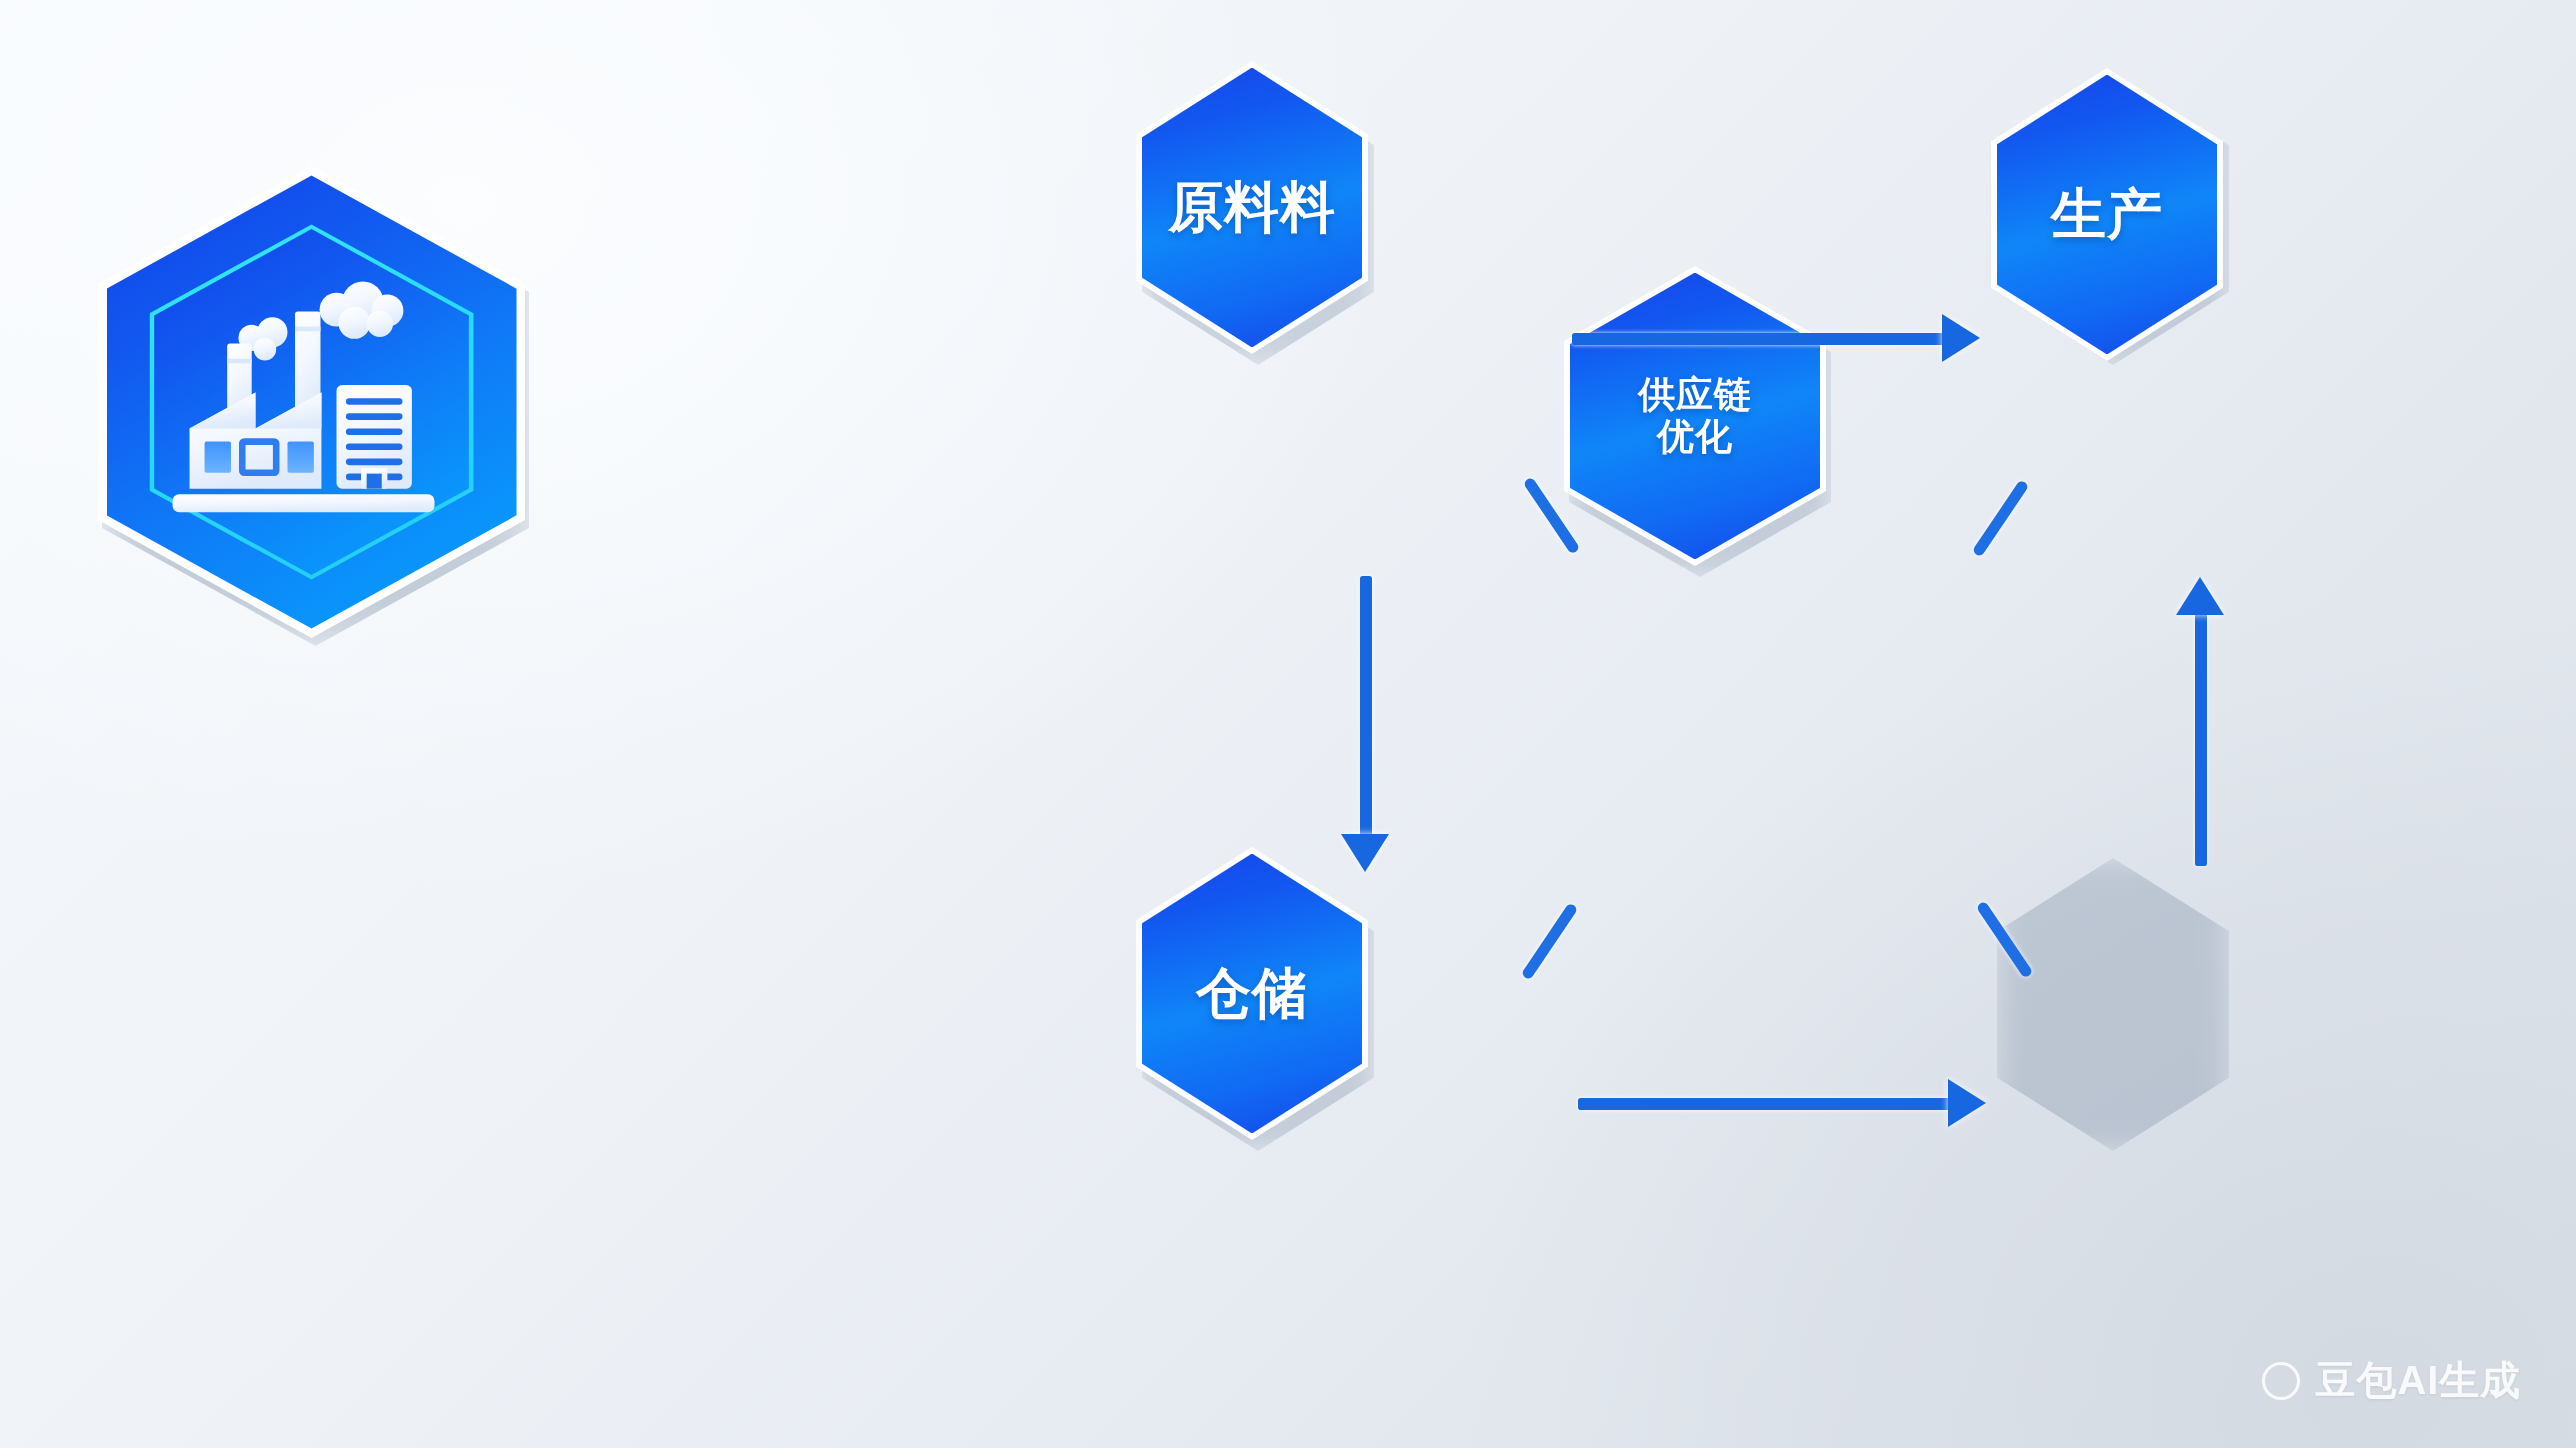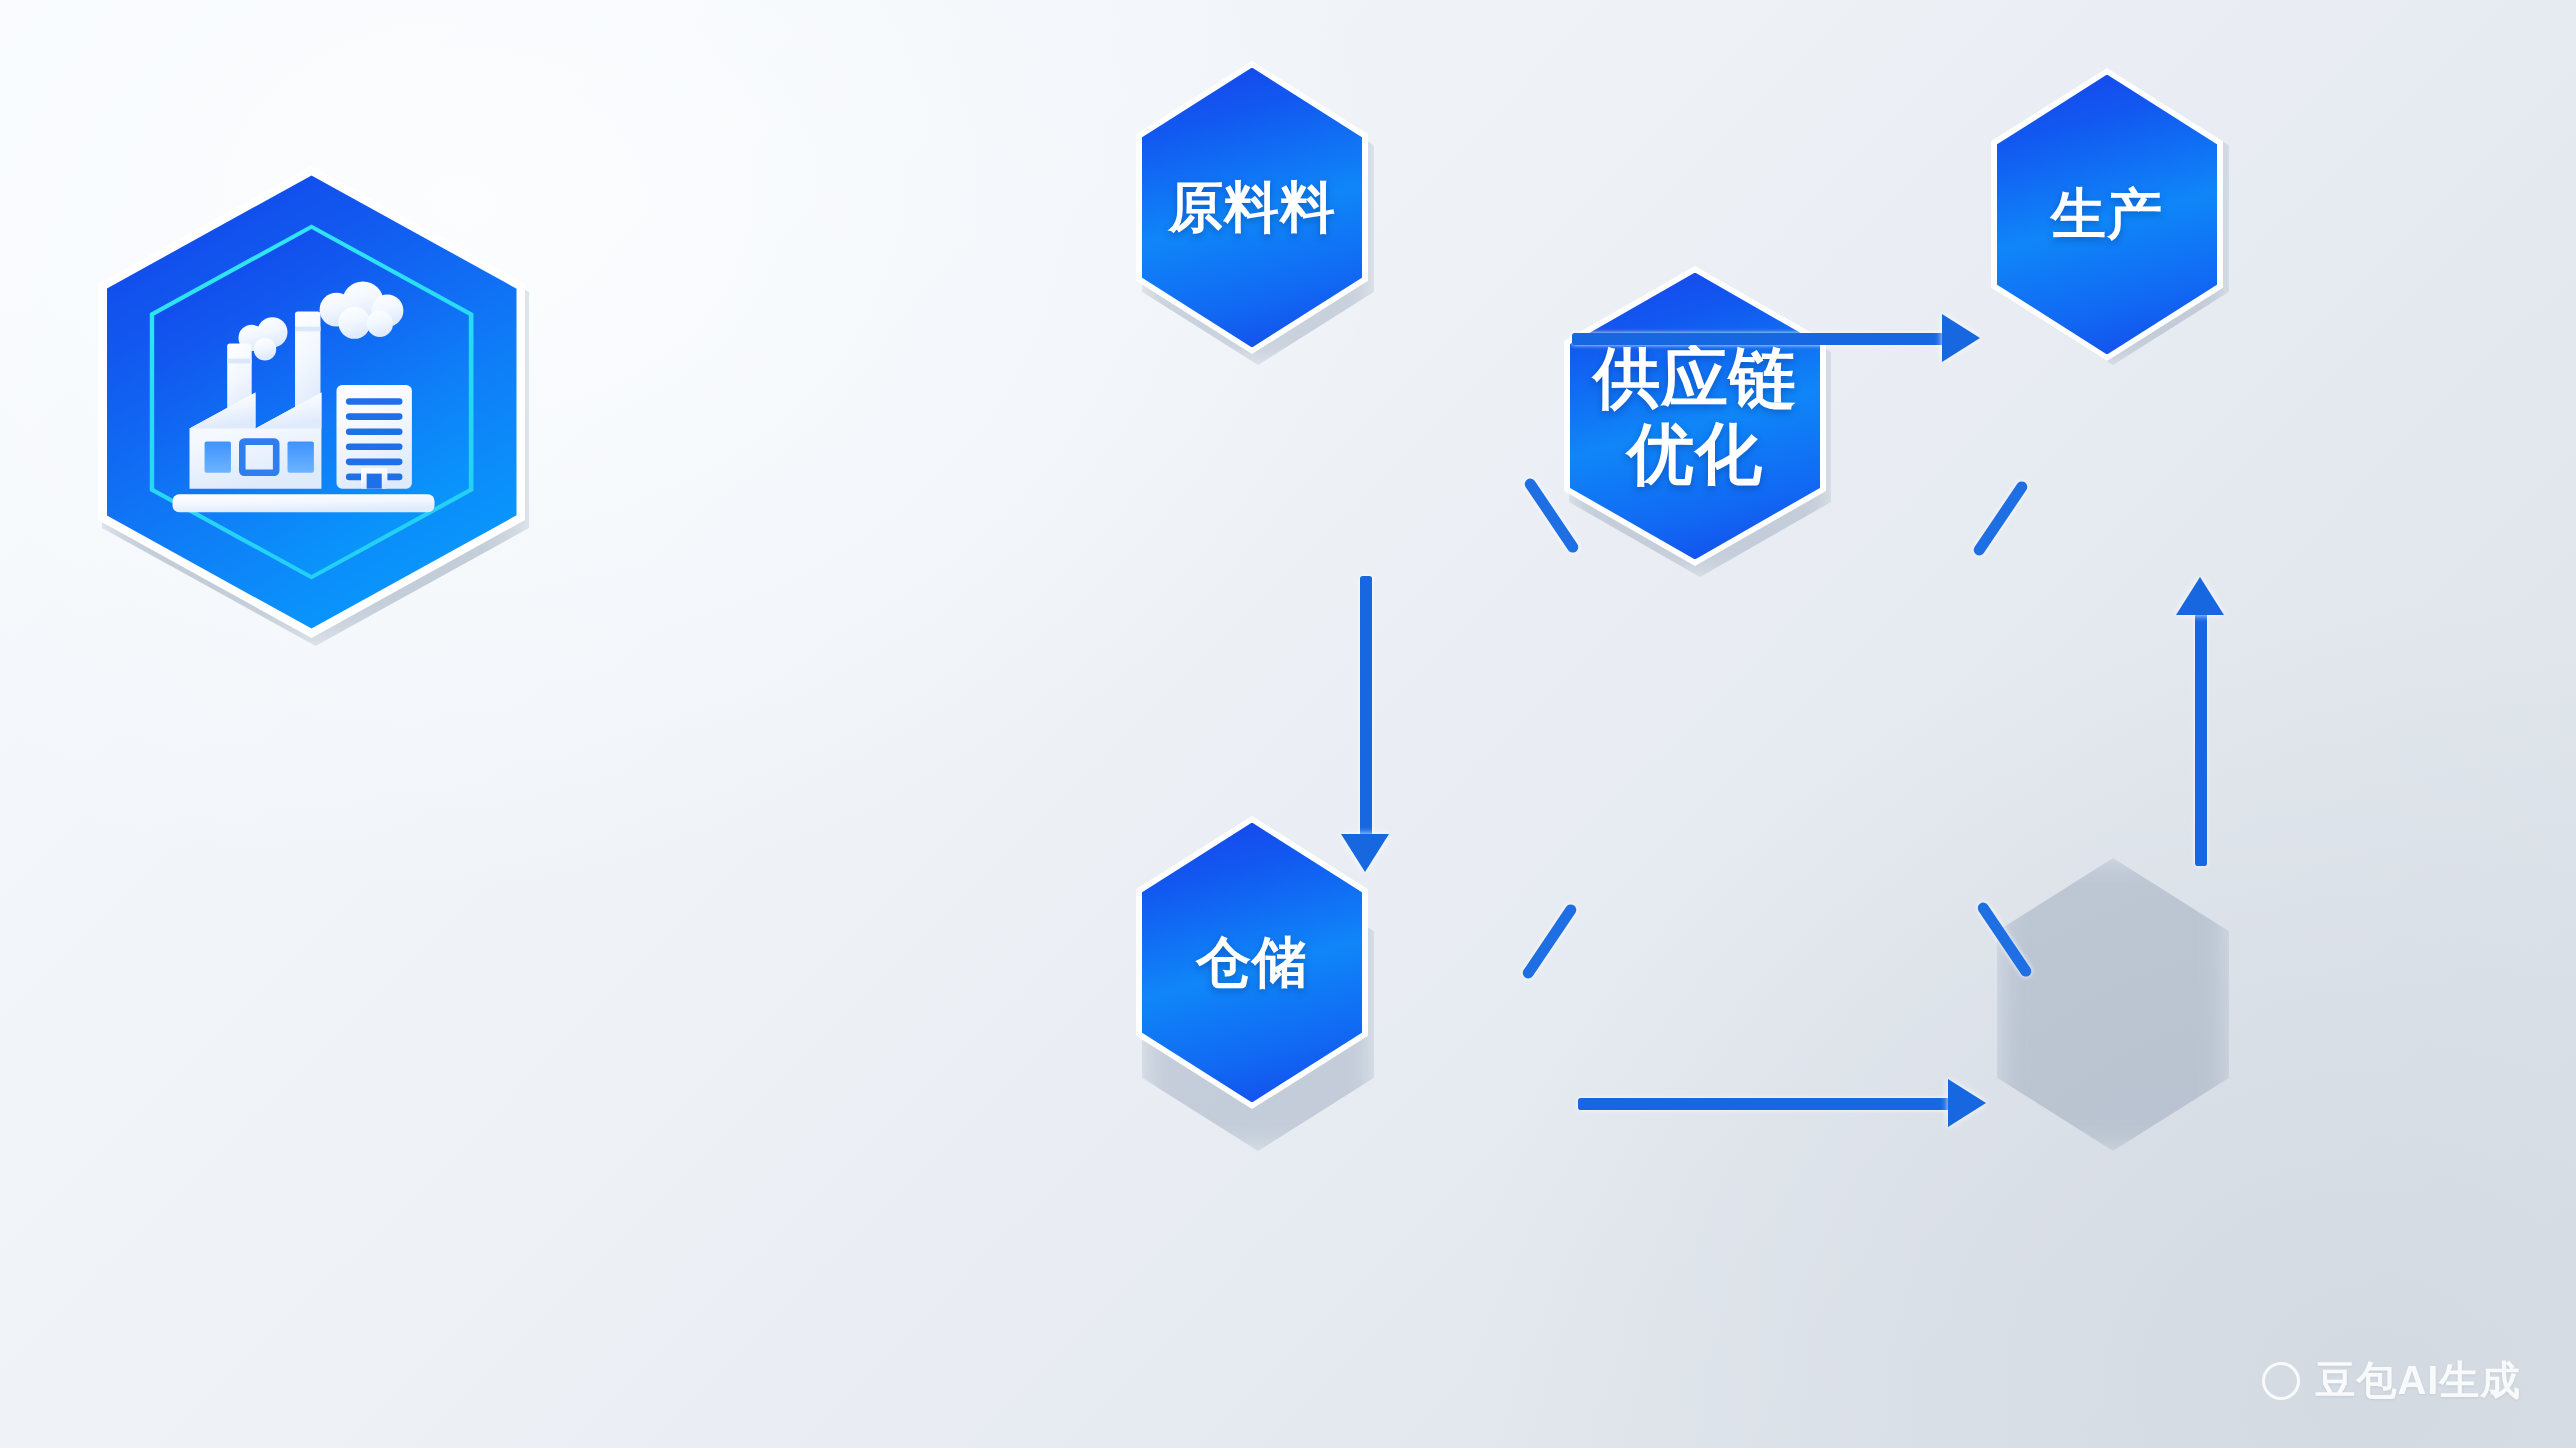--- a/index.html
+++ b/index.html
@@ -102,27 +102,27 @@
     color: #ffffff;
     font-size: 55px;
     font-weight: 700;
     letter-spacing: 0.9px;
     line-height: 1.14;
     text-align: center;
     text-shadow: 0 2.8px 7.5px rgba(10,40,110,0.35);
     white-space: pre-line;
     user-select: none;
   }
-  .node-label.two-line { font-size: 67px; }
+  .node-label.two-line { font-size: 37px; }
 
   
   #node-raw     { left: 1136px; top: 61px; }
   #node-prod    { left: 1991px; top: 68px; }
   #node-center  { left: 1564px; top: 266px; width: 262px; height: 300px; }
-  #node-ware    { left: 1136px; top: 816px; }
+  #node-ware    { left: 1136px; top: 847px; }
   #node-logi    { left: 1991px; top: 847px; }
 
   
   .arrow-line {
     position: absolute;
     background: #1667e0;
     border-radius: 2.8px;
     box-shadow: 0 0 4.7px rgba(255,255,255,0.95);
   }
   .arrow-head {

